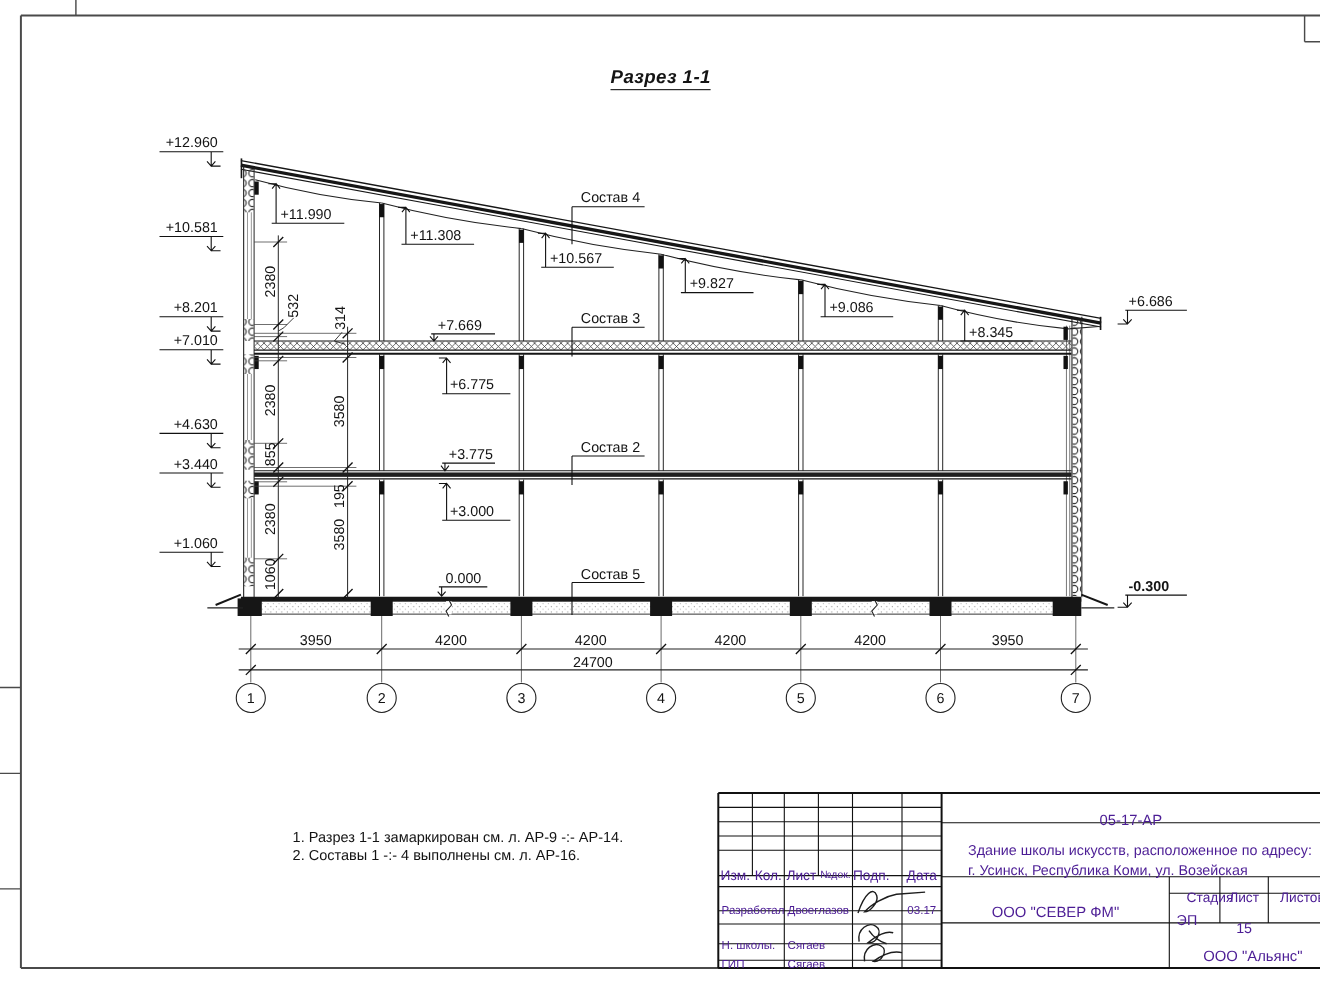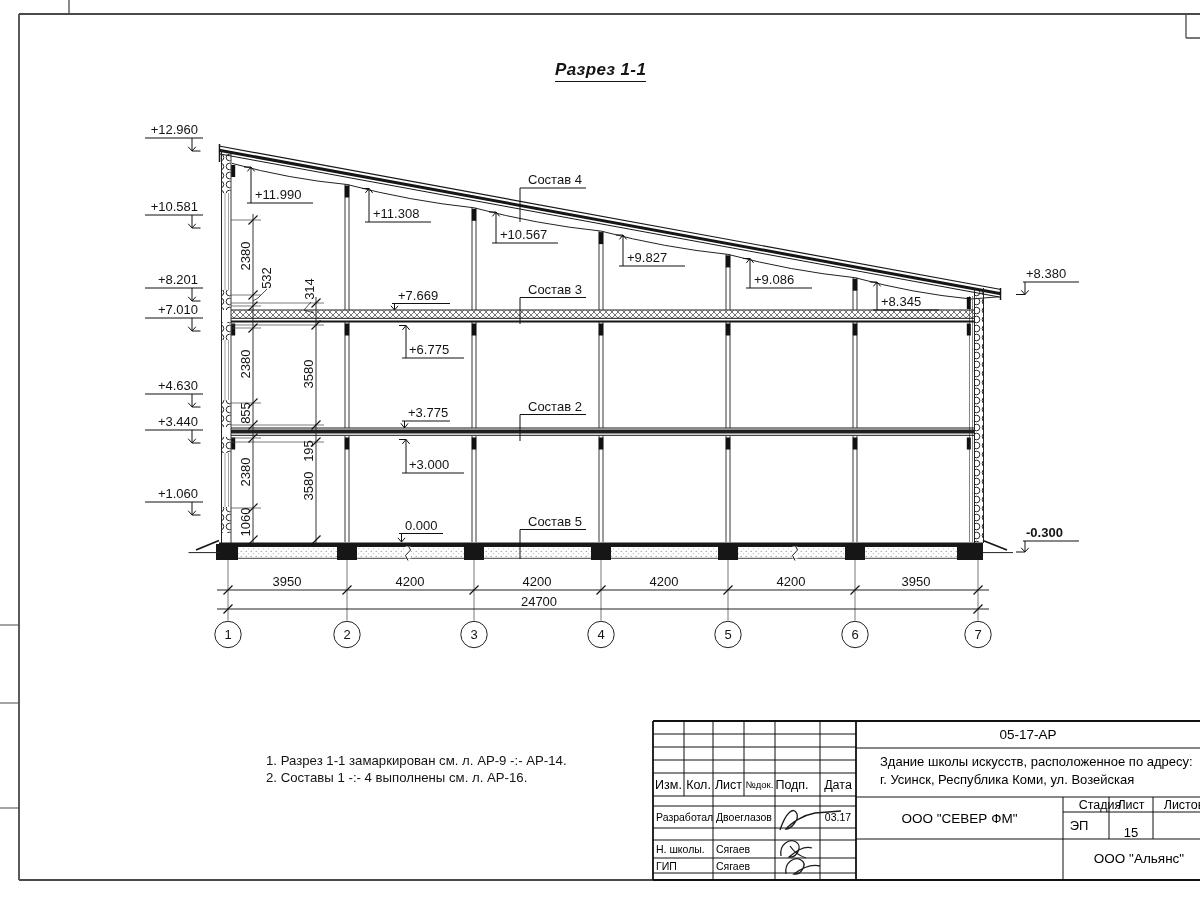--- a/index.html
+++ b/index.html
@@ -7,21 +7,21 @@
          font-family:"Liberation Sans",sans-serif;}
   svg.geom{position:absolute;left:0;top:0;z-index:1;}
   .t{position:absolute;z-index:2;font:13px "Liberation Sans",sans-serif;color:#141414;
      white-space:nowrap;line-height:14px;}
   .c{text-align:center;}
   .rgt{text-align:right;}
   .rot{transform:rotate(-90deg);transform-origin:center;text-align:center;}
   .ttl{font:italic 600 17px "Liberation Sans",sans-serif;border-bottom:1.4px solid #141414;
        padding-bottom:2px;letter-spacing:.4px;}
   .cell{position:absolute;z-index:2;display:flex;align-items:center;justify-content:center;
-        font-family:"Liberation Sans",sans-serif;color:#000000;white-space:nowrap;}
+        font-family:"Liberation Sans",sans-serif;color:#4c1d95;white-space:nowrap;margin-top:11px;}
   .left{justify-content:flex-start;}
   .f13{font-size:13px;} .f12{font-size:12.5px;} .f10{font-size:10.5px;} .f9{font-size:9.5px;}
   .f14{font-size:13.5px;}
 </style>
 </head>
 <body>
 
 <div class="sheet">
 
 <svg class="geom" width="1200" height="900" viewBox="0 0 1200 900">
@@ -253,21 +253,21 @@
 <div class="t" style="left:555px;top:60px;width:100px;"><span class="ttl">Разрез 1-1</span></div>
 
 <div class="t rgt" style="left:146px;top:123px;width:52px;">+12.960</div>
 <div class="t rgt" style="left:146px;top:200px;width:52px;">+10.581</div>
 <div class="t rgt" style="left:146px;top:273px;width:52px;">+8.201</div>
 <div class="t rgt" style="left:146px;top:303px;width:52px;">+7.010</div>
 <div class="t rgt" style="left:146px;top:379px;width:52px;">+4.630</div>
 <div class="t rgt" style="left:146px;top:415px;width:52px;">+3.440</div>
 <div class="t rgt" style="left:146px;top:487px;width:52px;">+1.060</div>
 
-<div class="t" style="left:1026px;top:267px;width:53px;">+8.380</div>
+<div class="t" style="left:1026px;top:267px;width:53px;">+6.686</div>
 <div class="t" style="left:1026px;top:526px;width:53px;font-weight:bold;">-0.300</div>
 
 <div class="t" style="left:255px;top:188px;width:56px;">+11.990</div>
 <div class="t" style="left:373px;top:207px;width:56px;">+11.308</div>
 <div class="t" style="left:500px;top:228px;width:56px;">+10.567</div>
 <div class="t" style="left:627px;top:251px;width:56px;">+9.827</div>
 <div class="t" style="left:754px;top:273px;width:56px;">+9.086</div>
 <div class="t" style="left:881px;top:295px;width:56px;">+8.345</div>
 
 <div class="t" style="left:398px;top:289px;width:52px;">+7.669</div>

